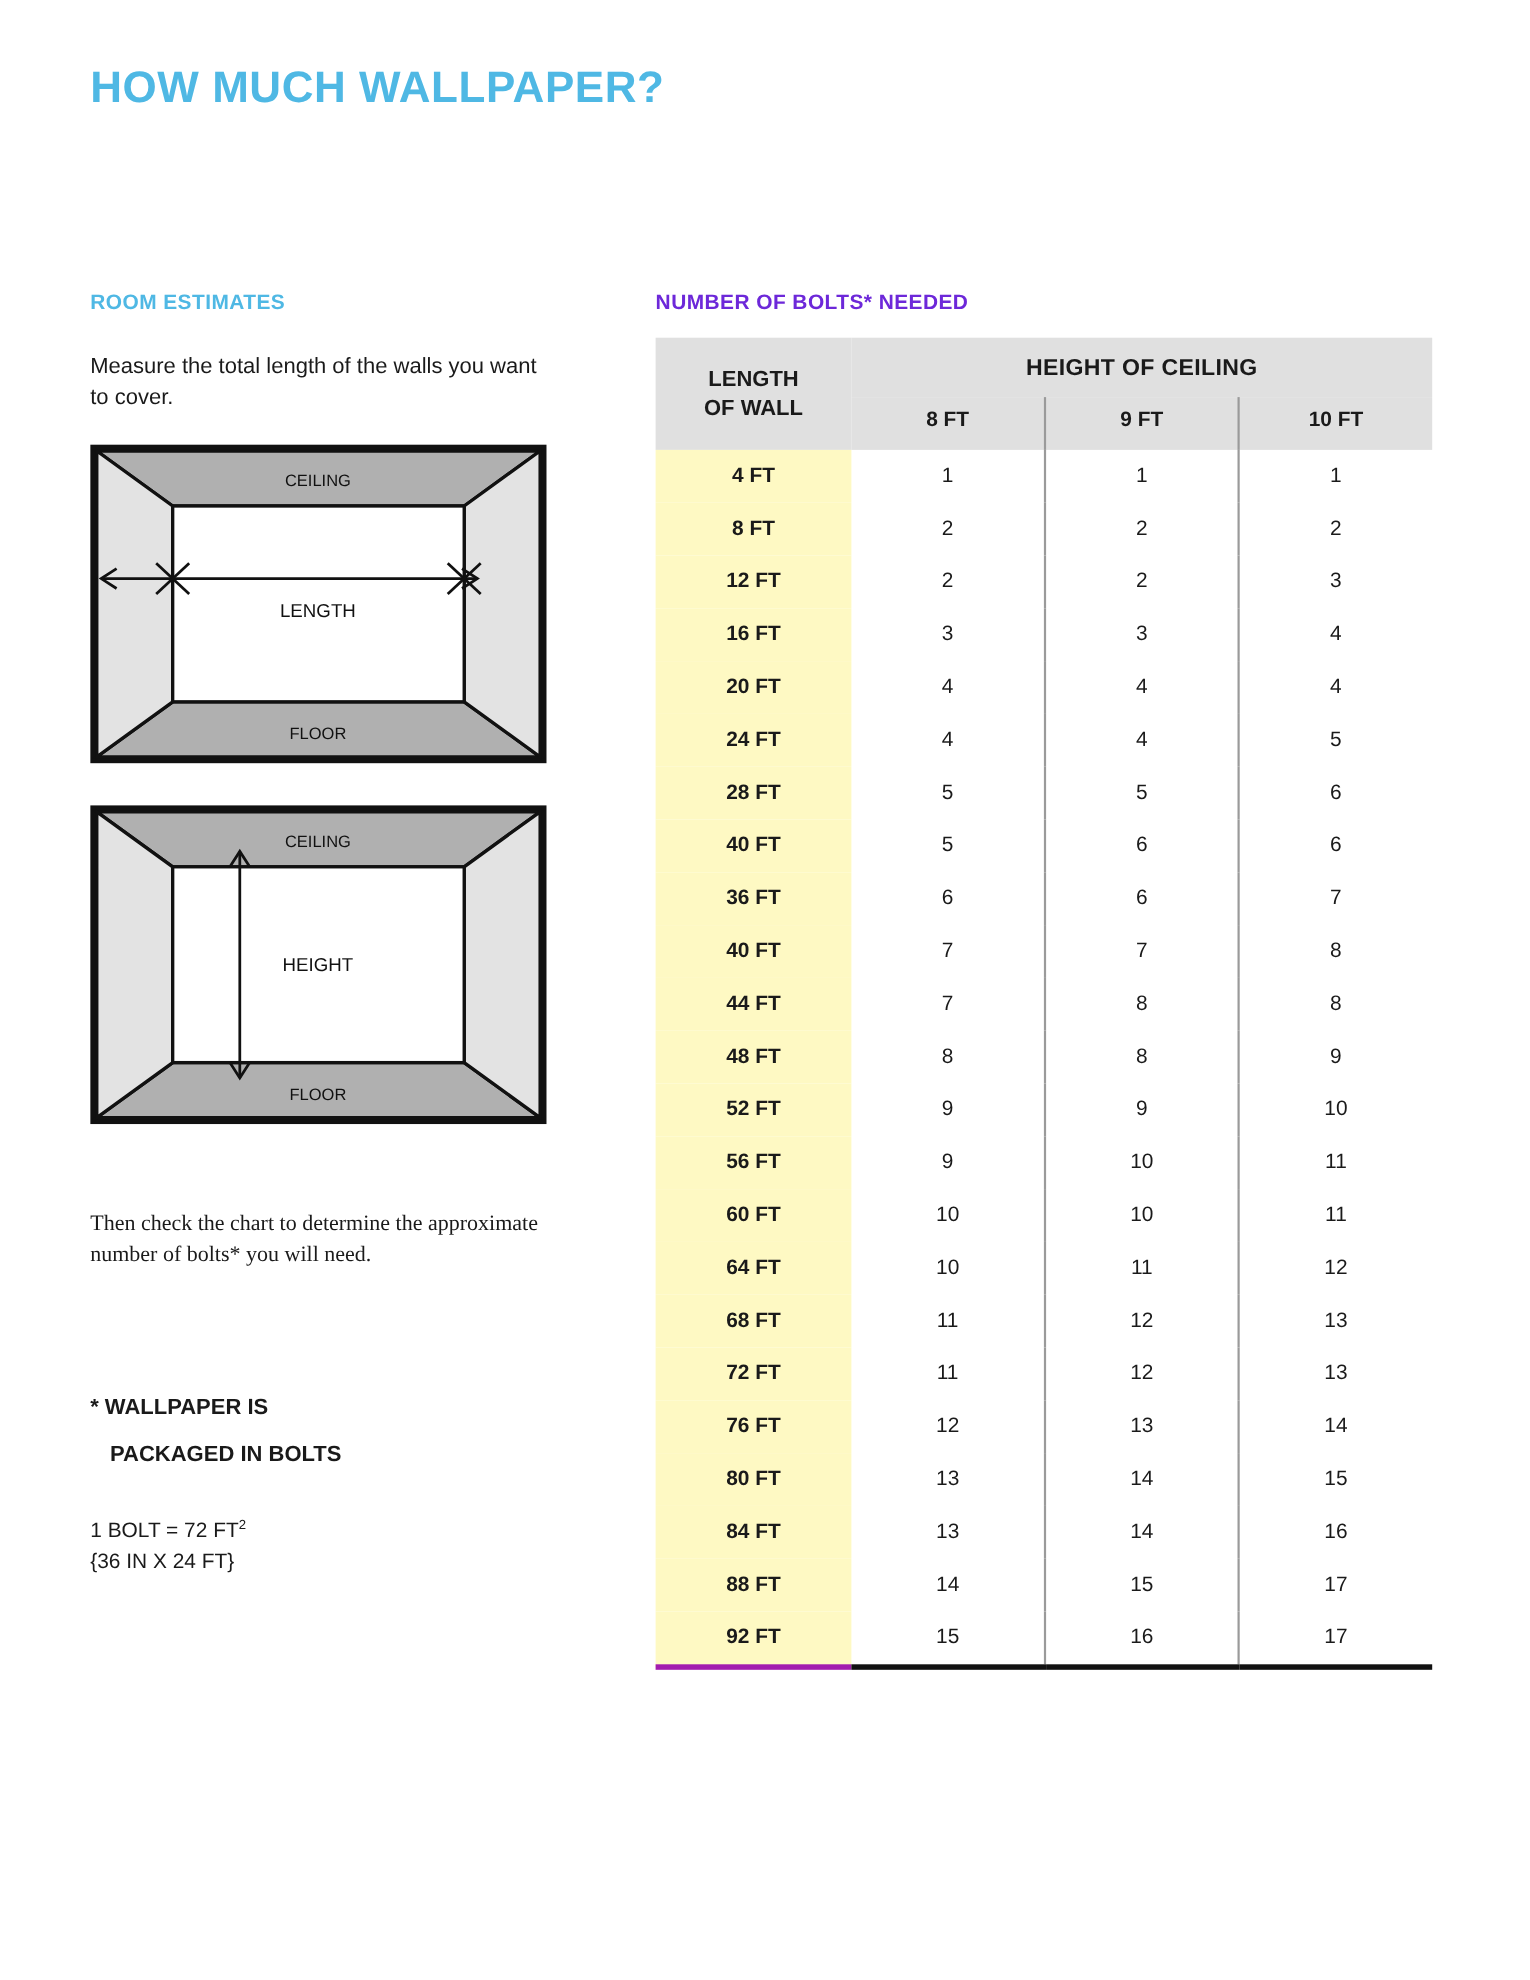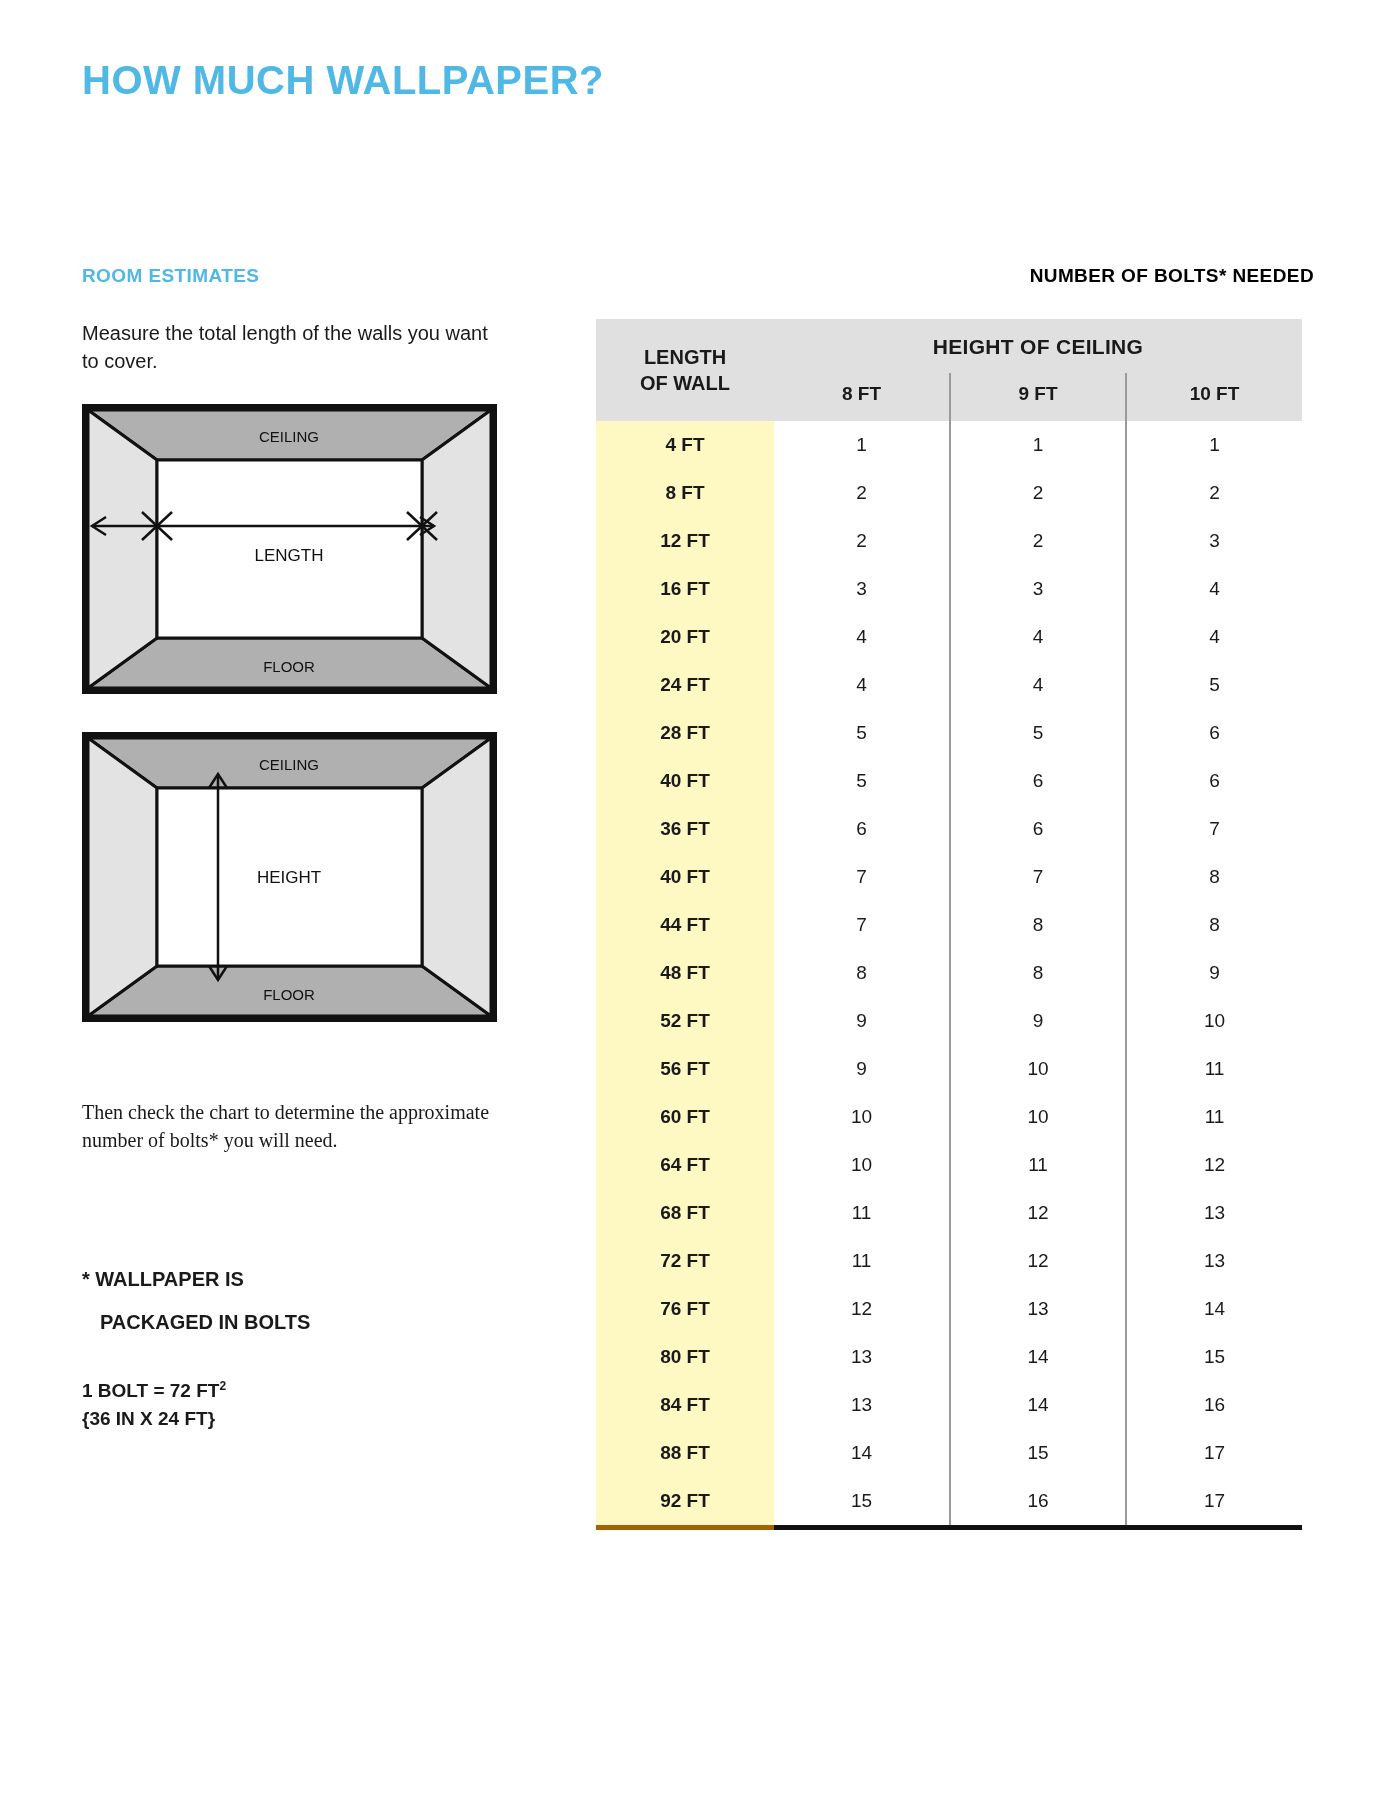--- a/index.html
+++ b/index.html
@@ -65,39 +65,39 @@
   .footnote {
     margin-top: 110px;
     font-size: 20px;
     font-weight: bold;
     line-height: 1.45;
   }
   .footnote .indent { padding-left: 18px; display: block; margin-top: 14px; }
   .bolt-eq {
     margin-top: 40px;
     font-size: 19px;
-    font-weight: bold;
+    font-weight: normal;
     line-height: 1.5;
   }
   .bolt-eq sup { font-size: 12px; }
 
   
   .right-col {
     position: absolute;
     left: 596px;
     top: 265px;
     width: 718px;
   }
   .table-heading {
     font-size: 19px;
     font-weight: bold;
-    color: #000000;
+    color: #6d28d9;
     letter-spacing: 0.4px;
-    text-align: right;
-    margin-bottom: 32px;
+    text-align: left;
+    margin-bottom: 20px;
   }
   table.bolts {
     border-collapse: collapse;
     width: 706px;
     table-layout: fixed;
   }
   table.bolts th, table.bolts td {
     border: 0;
   }
   th.lengthwall {
@@ -142,21 +142,21 @@
     padding: 13px 0;
   }
   td.val {
     font-size: 19px;
     text-align: center;
     border-bottom: 2px solid #9a9a9a;
     padding: 13px 0;
   }
   td.val.c1, td.val.c2 { border-right: 2px solid #9a9a9a; }
   tr.last td { border-bottom: 5px solid #111; }
-  tr.last td.rowlabel { border-bottom: 5px solid #a16207; }
+  tr.last td.rowlabel { border-bottom: 5px solid #a21caf; }
 </style>
 </head>
 <body>
 
 <div class="page-title">HOW MUCH WALLPAPER?</div>
 
 <div class="left-col">
 
   <div class="section-heading">ROOM ESTIMATES</div>
 

